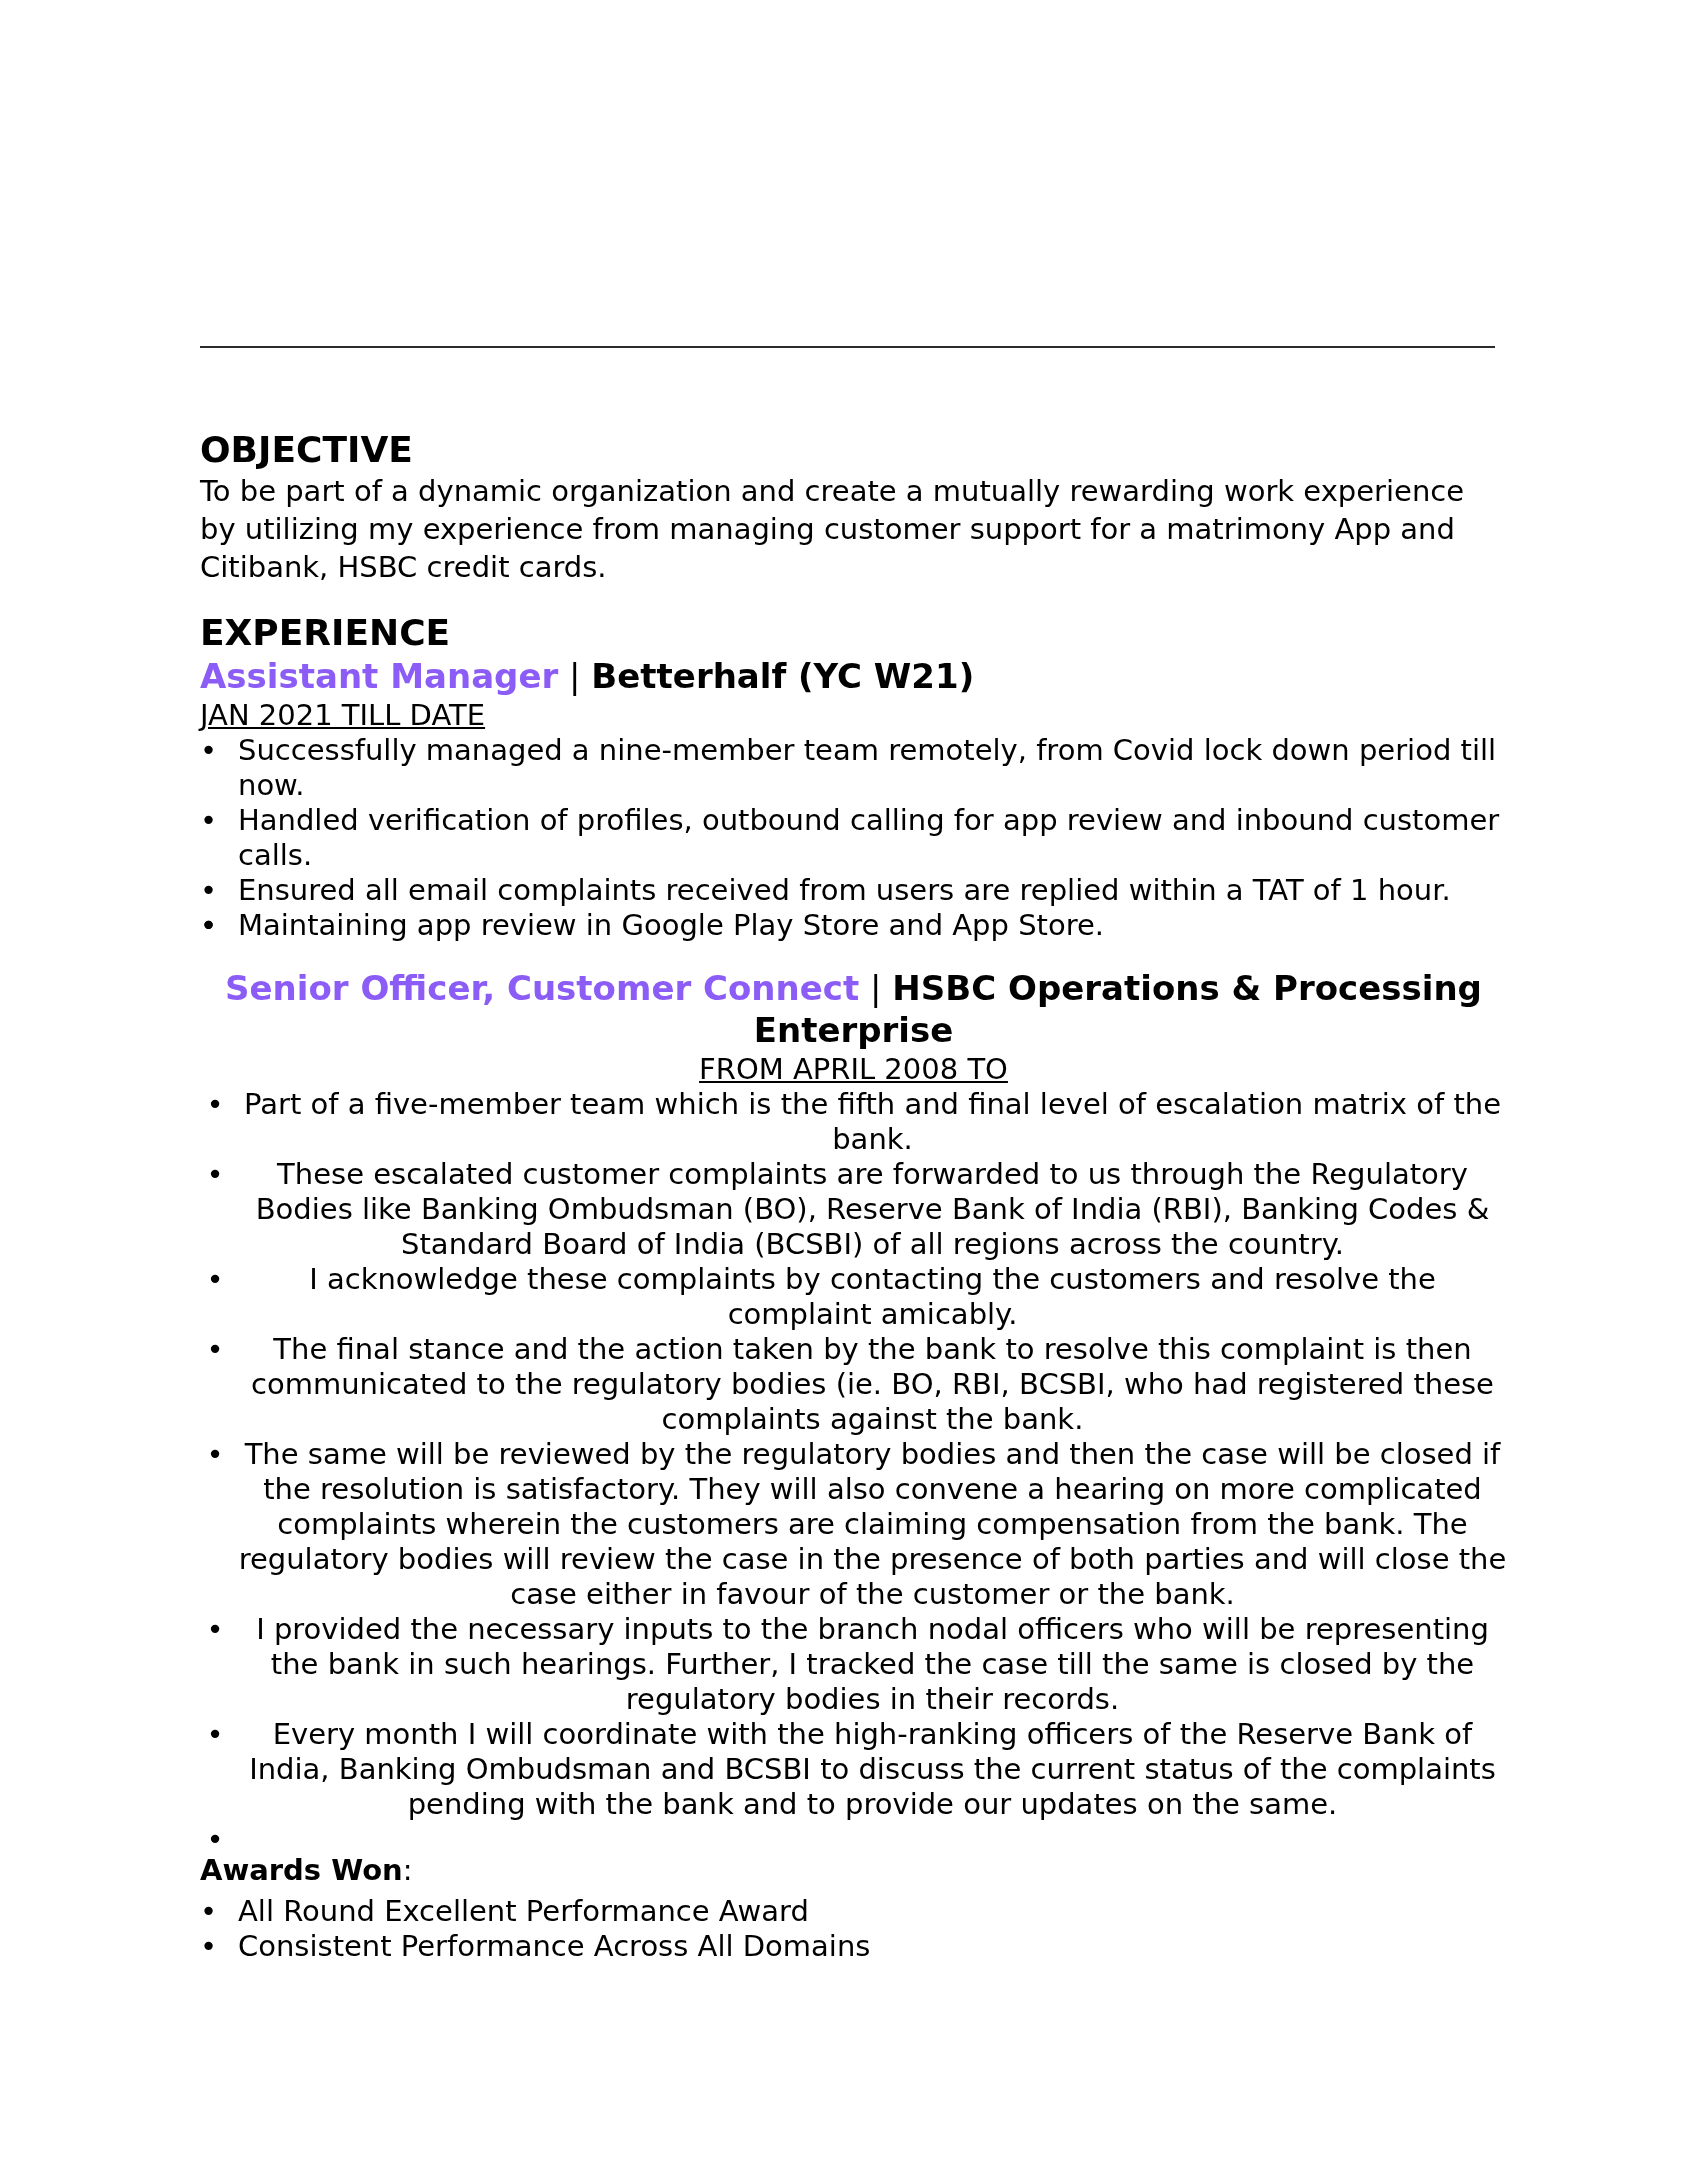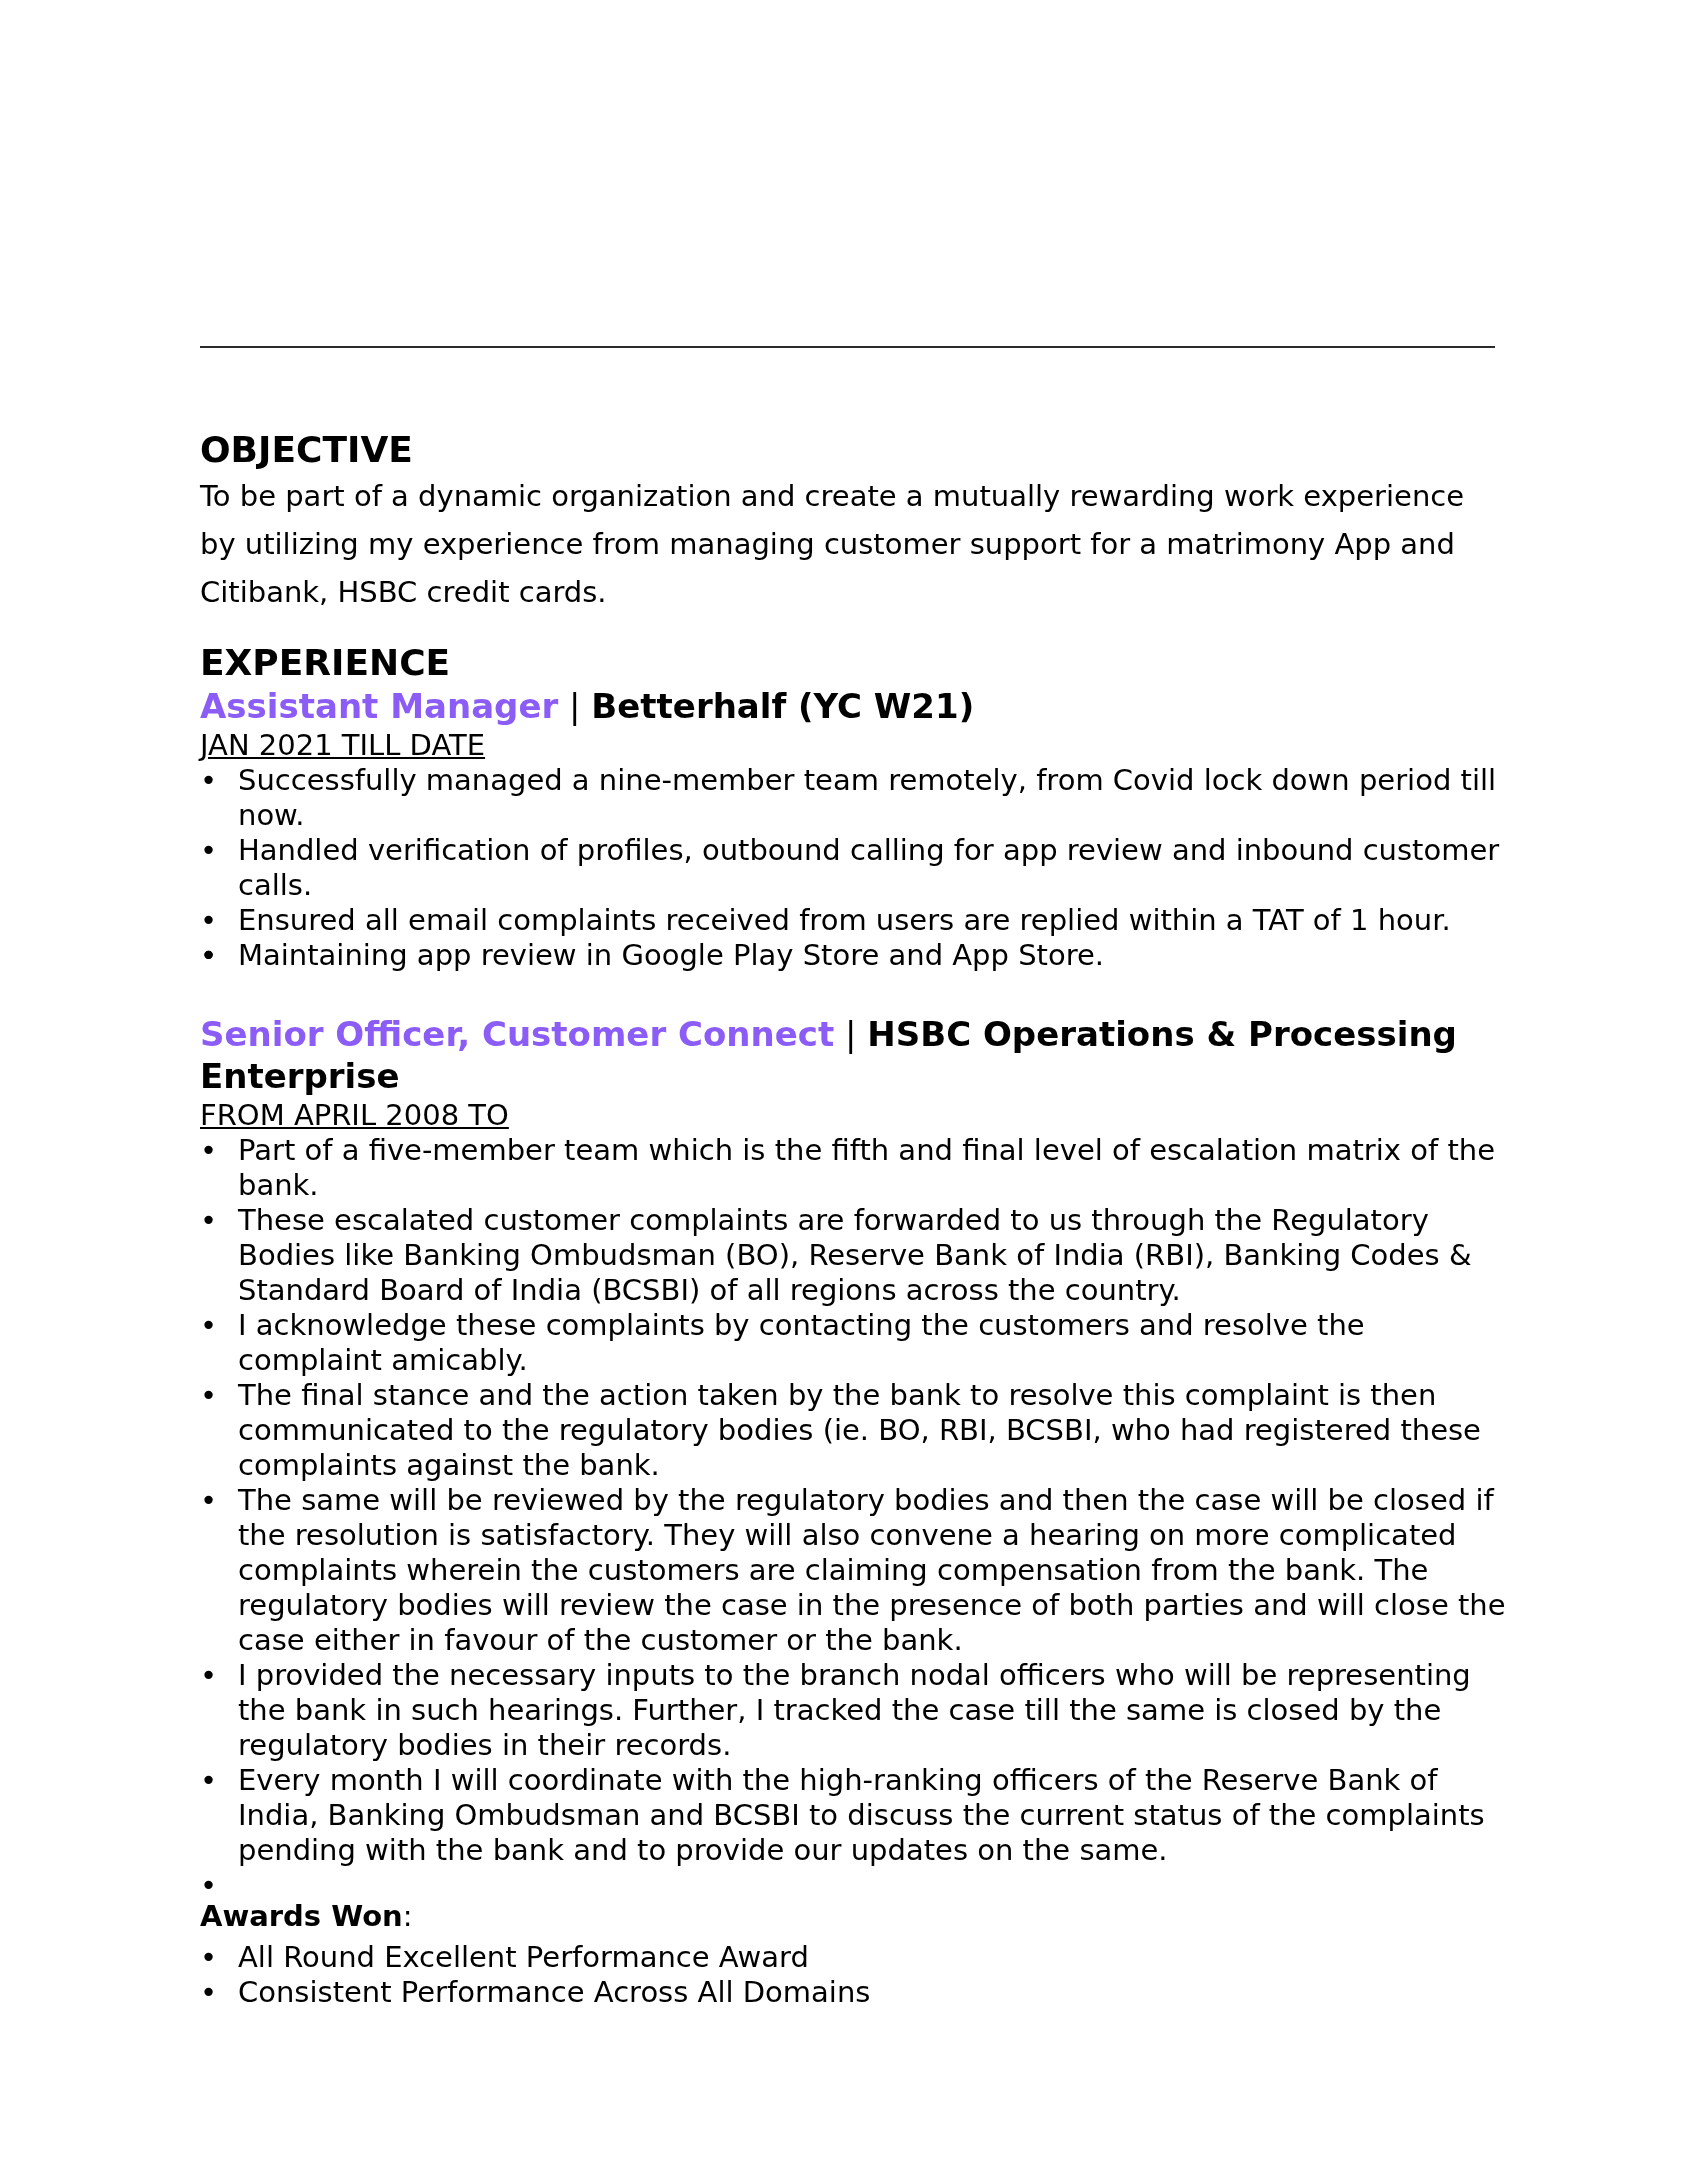--- a/index.html
+++ b/index.html
@@ -1,31 +1,31 @@
 <!DOCTYPE html>
 <html><head>
 <meta charset="utf-8">
 <style>
   html, body { margin: 0; padding: 0; background: #ffffff; }
   body { width: 1683px; height: 2178px; position: relative; overflow: hidden;
          font-family: "DejaVu Sans", sans-serif; color: #000; }
   .rule { position: absolute; left: 200px; top: 346px; width: 1295px; height: 2px; background: #2b2b2b; }
   .page { position: absolute; left: 200px; top: 428px; width: 1307px; }
   .h-section { font-weight: bold; font-size: 36px; line-height: 44px; margin: 0; }
-  .body-text { font-size: 29px; line-height: 48px; margin: 0; }
+  .body-text { font-size: 29px; line-height: 38px; margin: 0; }
   #objective-section { }
   #experience-section { margin-top: 25px; }
   .job-title { font-weight: bold; font-size: 34px; line-height: 42px; margin: 0; }
   .job-title .role { color: #8b5cf6; }
   .job-title .sep { font-weight: normal; }
   .date { font-size: 29px; line-height: 36px; margin: 0; text-decoration: underline; }
   ul.bullets { list-style: none; margin: 0; padding: 0; }
   ul.bullets li { position: relative; padding-left: 38px; font-size: 29px; line-height: 35px; }
   ul.bullets li .dot { position: absolute; left: 0; top: 0; width: 30px; }
-  .job2 { margin-top: 40px; }
+  .job2 { margin-top: 24px; text-align: center; }
   .awards { margin-top: 30px; }
   .awards-head { font-size: 29px; line-height: 36px; margin: 0 0 6px 0; }
   .awards-head b { font-weight: bold; }
 </style>
 </head>
 <body>
 
 <div class="rule"></div>
 
 <div class="page">

